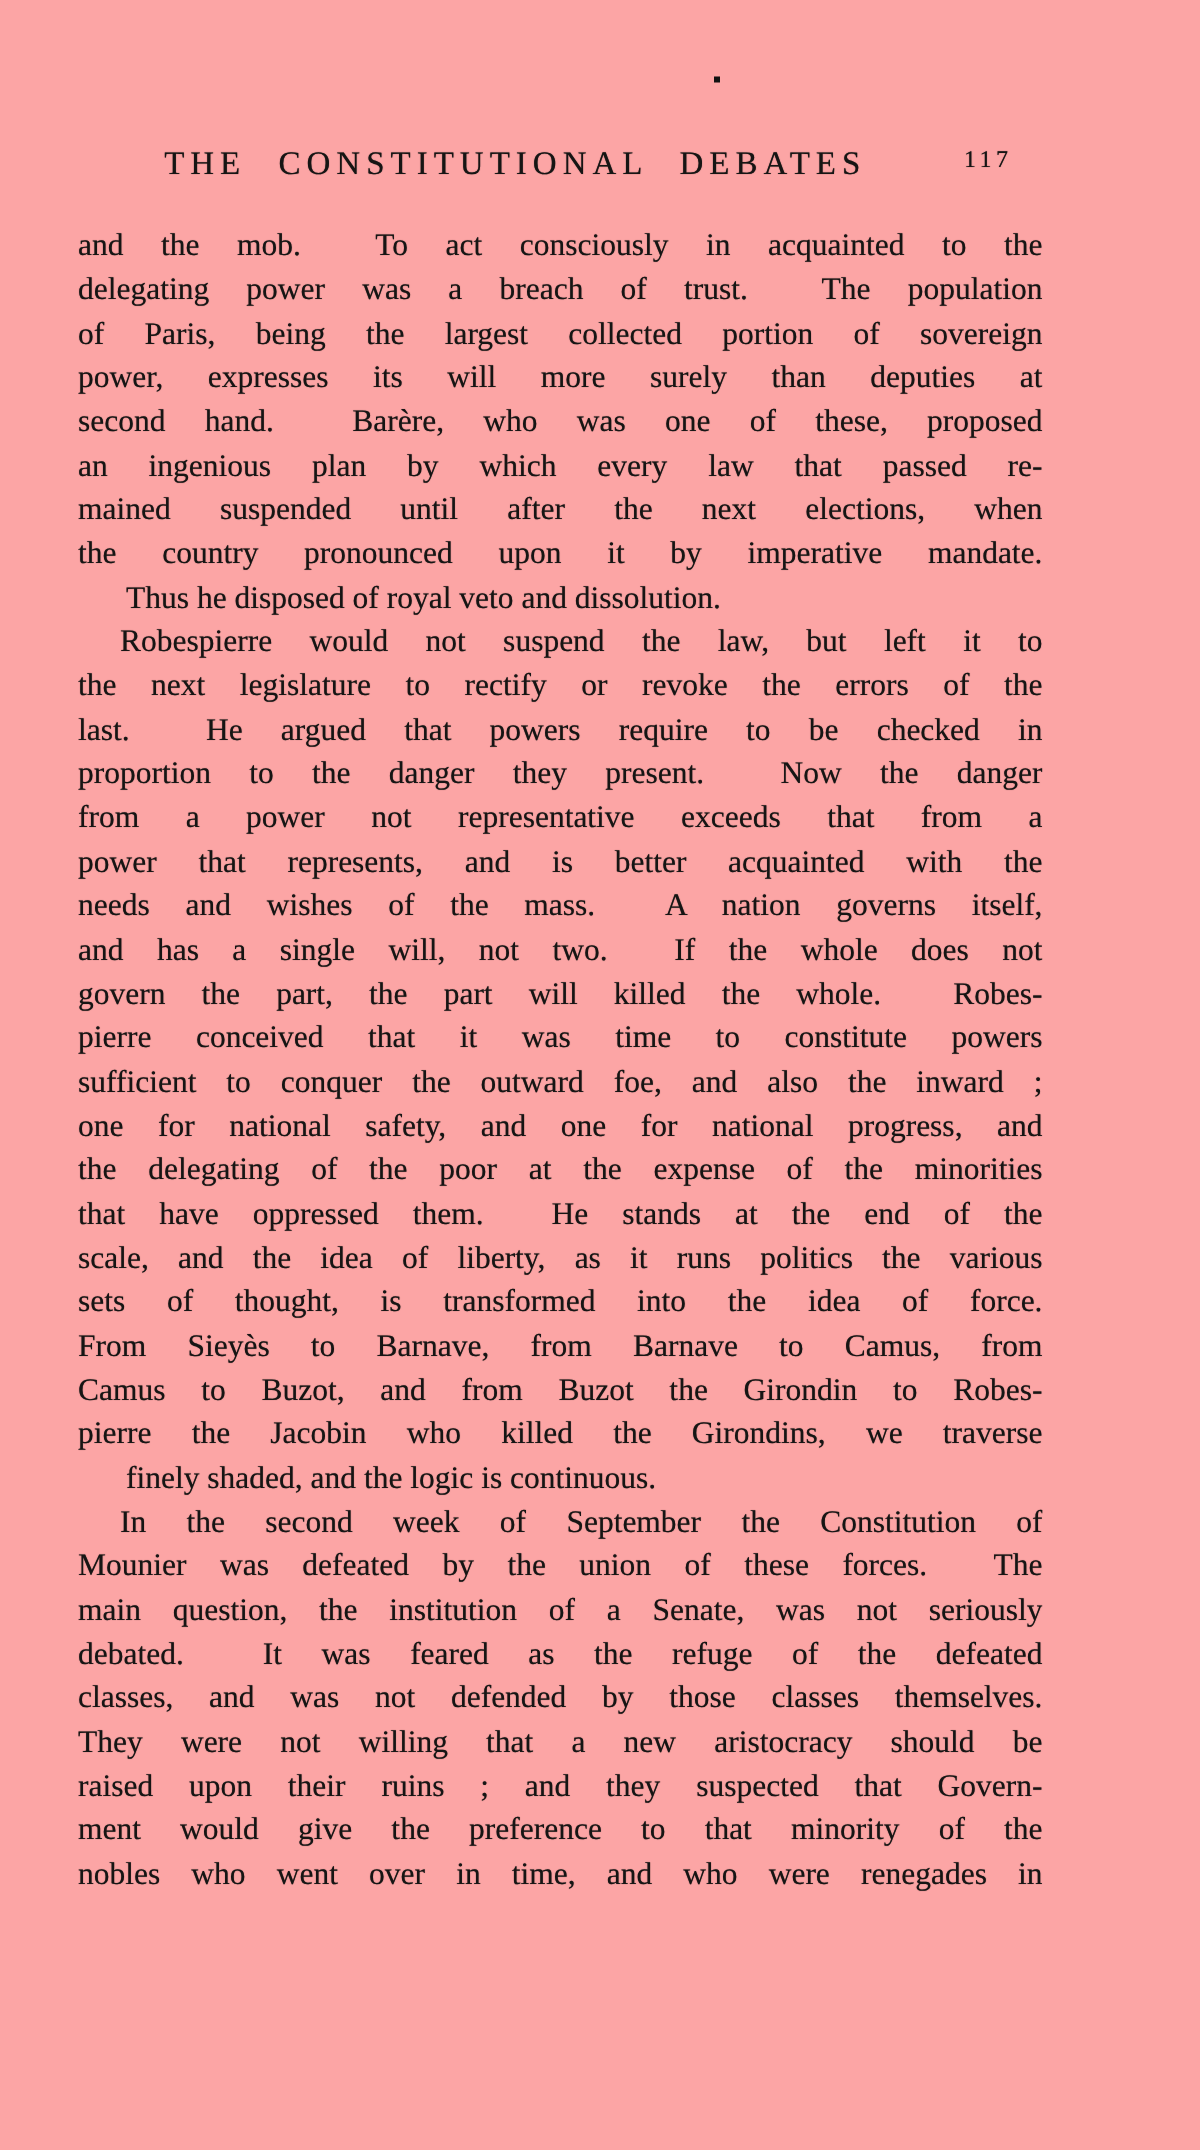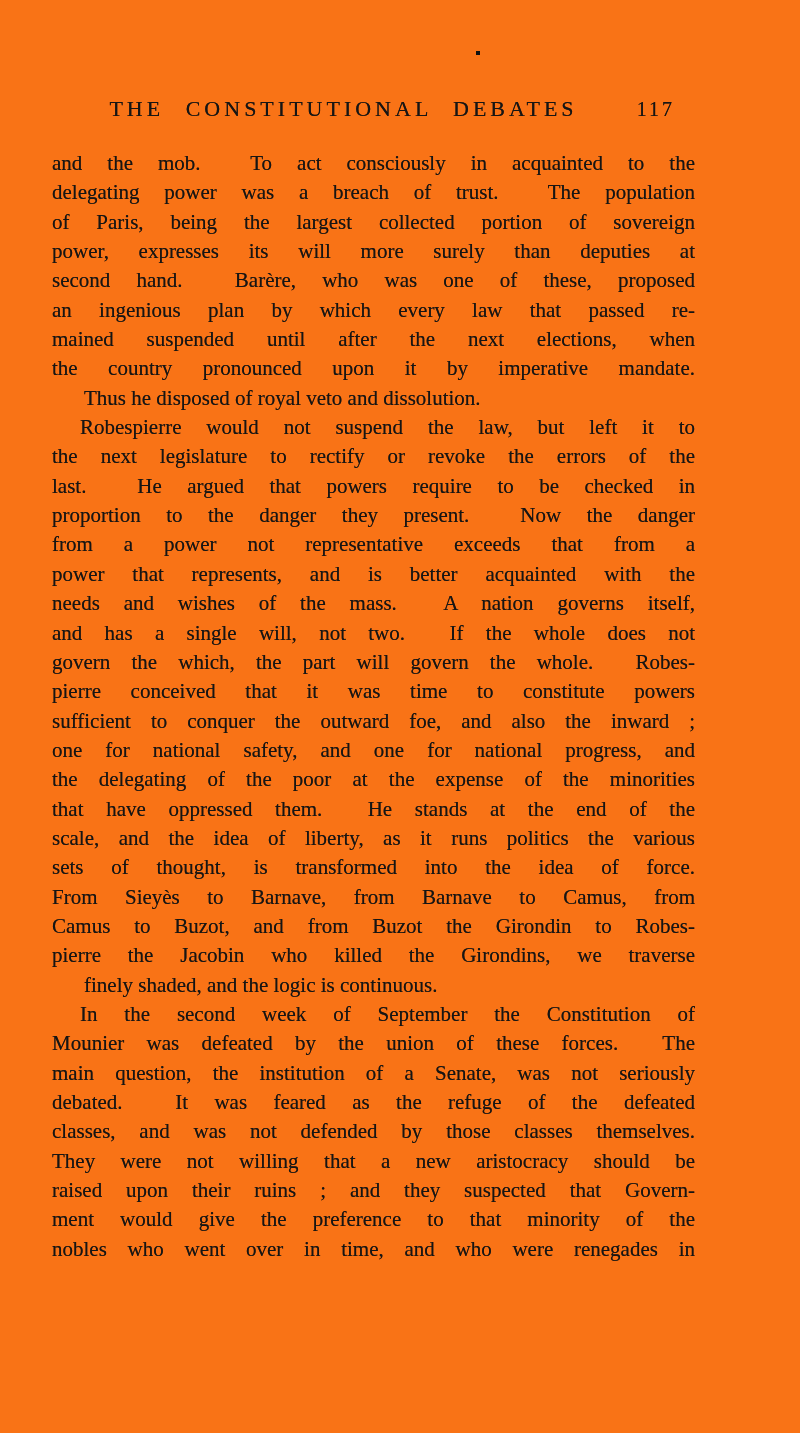--- a/index.html
+++ b/index.html
@@ -4,21 +4,21 @@
 <style>
   html, body {
     margin: 0;
     padding: 0;
     background: #ffffff;
   }
   .page {
     position: relative;
     width: 800px;
     height: 1433px;
-    background: #f97316;
+    background: #fca5a5;
     overflow: hidden;
     font-family: "Liberation Serif", "DejaVu Serif", serif;
     color: #161514;
   }
   .ink-speck {
     position: absolute;
     left: 476px;
     top: 51px;
     width: 4px;
     height: 4px;
@@ -38,21 +38,21 @@
     text-shadow: 0 0 0.6px rgba(20,20,20,0.75);
   }
   .page-title {
     display: inline-block;
     padding-right: 60px; 
   }
   .page-number {
     position: absolute;
     right: 20px;
     top: 2px;
-    font-size: 20px;
+    font-size: 16px;
     letter-spacing: 3px;
     font-variant-numeric: oldstyle-nums;
     text-shadow: 0 0 0.6px rgba(20,20,20,0.75);
   }
   .text-block {
     position: absolute;
     left: 52px;
     top: 149px;
     width: 643px;
     font-size: 21px;
@@ -100,21 +100,21 @@
       </div>
       <div class="paragraph">
         <div class="line indent">Robespierre would not suspend the law, but left it to</div>
         <div class="line">the next legislature to rectify or revoke the errors of the</div>
         <div class="line">last.  He argued that powers require to be checked in</div>
         <div class="line">proportion to the danger they present.  Now the danger</div>
         <div class="line">from a power not representative exceeds that from a</div>
         <div class="line">power that represents, and is better acquainted with the</div>
         <div class="line">needs and wishes of the mass.  A nation governs itself,</div>
         <div class="line">and has a single will, not two.  If the whole does not</div>
-        <div class="line">govern the which, the part will govern the whole.  Robes-</div>
+        <div class="line">govern the part, the part will killed the whole.  Robes-</div>
         <div class="line">pierre conceived that it was time to constitute powers</div>
         <div class="line">sufficient to conquer the outward foe, and also the inward ;</div>
         <div class="line">one for national safety, and one for national progress, and</div>
         <div class="line">the delegating of the poor at the expense of the minorities</div>
         <div class="line">that have oppressed them.  He stands at the end of the</div>
         <div class="line">scale, and the idea of liberty, as it runs politics the various</div>
         <div class="line">sets of thought, is transformed into the idea of force.</div>
         <div class="line">From Sieyès to Barnave, from Barnave to Camus, from</div>
         <div class="line">Camus to Buzot, and from Buzot the Girondin to Robes-</div>
         <div class="line">pierre the Jacobin who killed the Girondins, we traverse</div>

